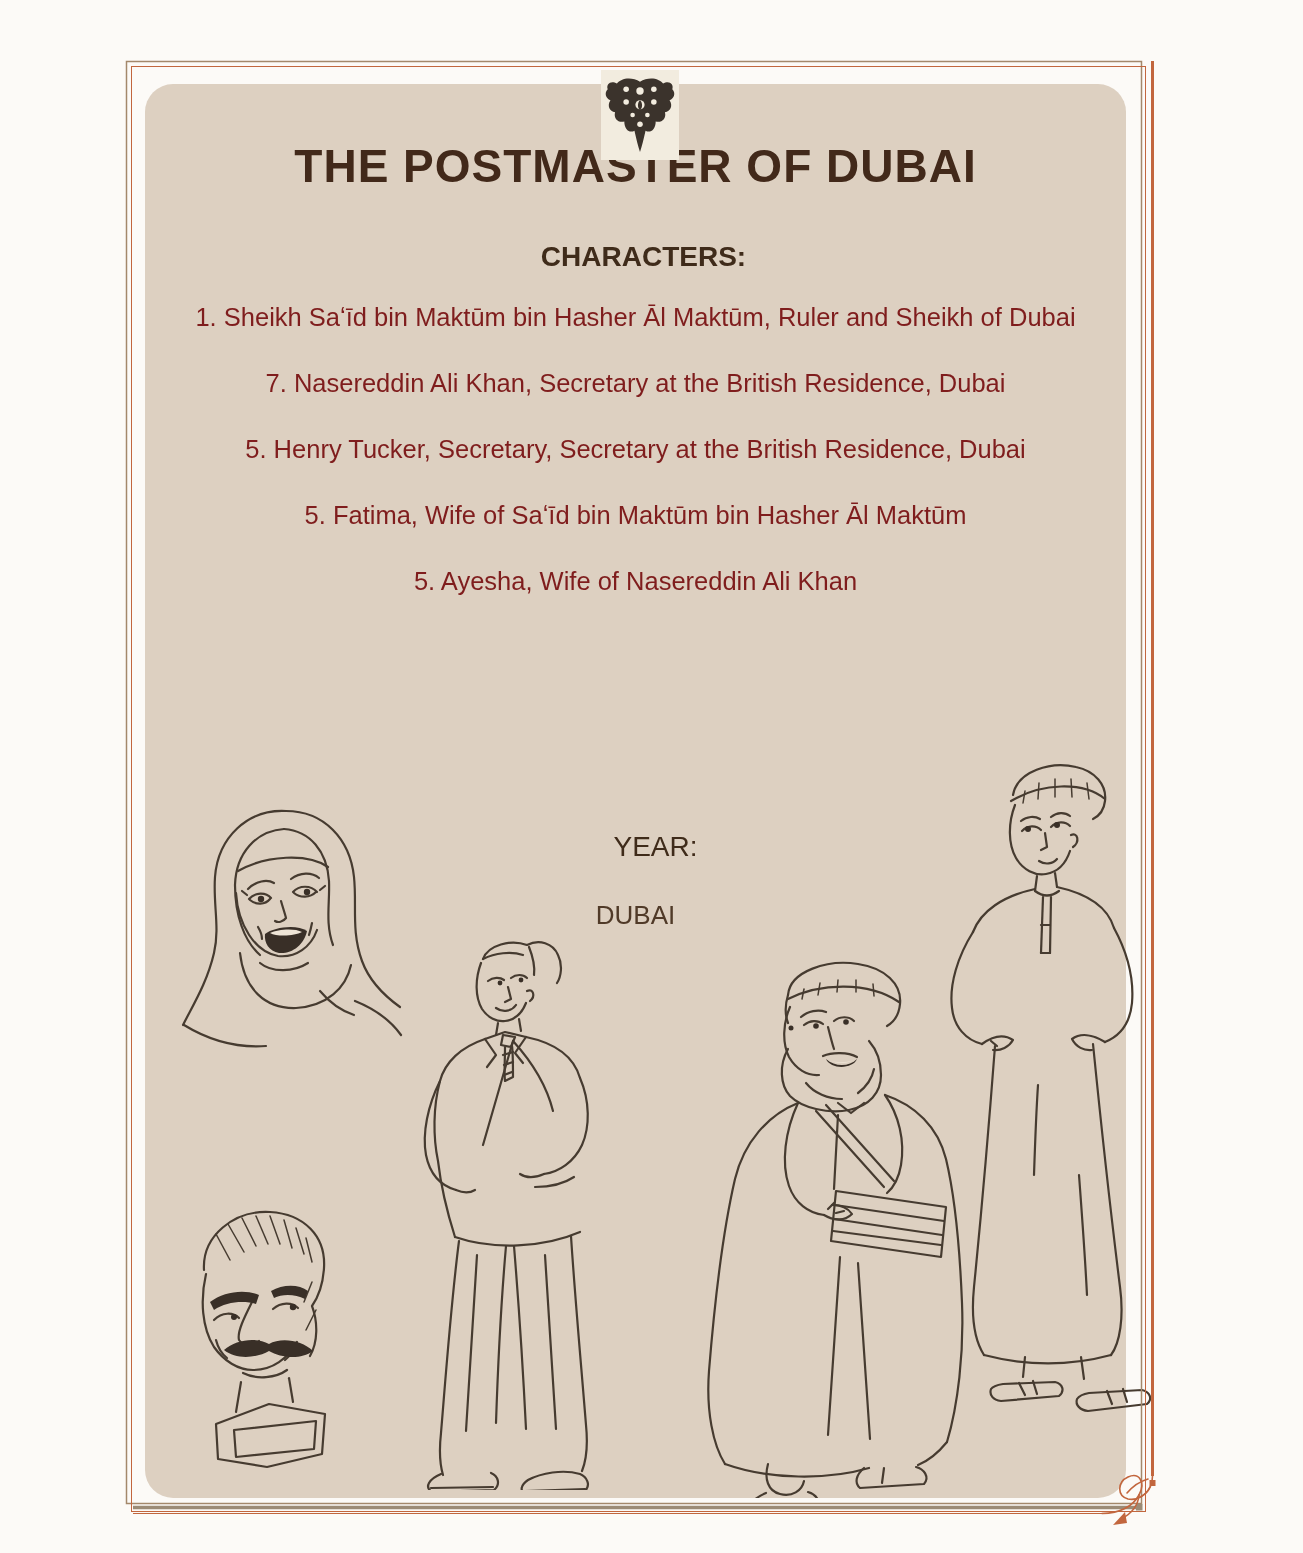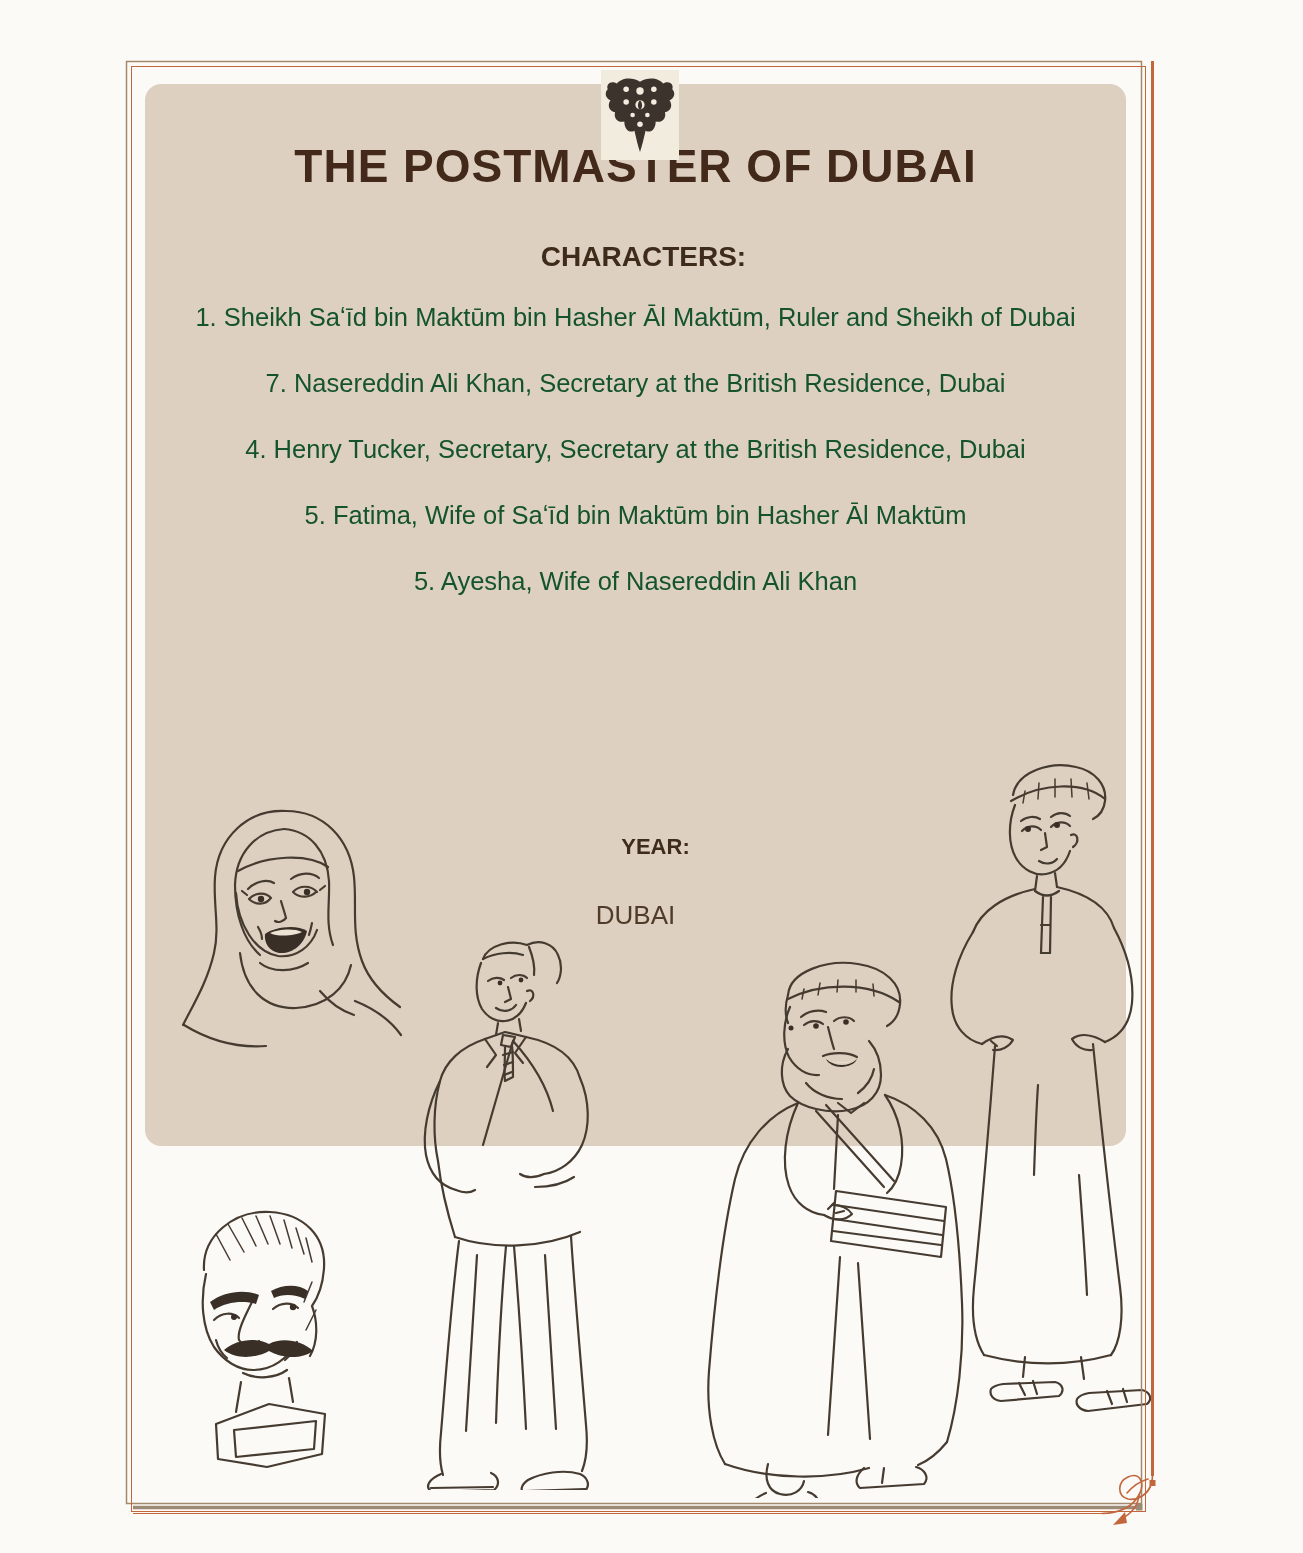--- a/index.html
+++ b/index.html
@@ -3,46 +3,46 @@
 <meta charset="utf-8">
 <style>
   html,body{margin:0;padding:0;}
   body{
     width:1303px;height:1553px;position:relative;overflow:hidden;
     background:#fcfaf7;
     font-family:"Liberation Sans", sans-serif;
   }
   .frame-svg{position:absolute;left:0;top:0;z-index:3;pointer-events:none;}
   .card{
-    position:absolute;left:145px;top:84px;width:981px;height:1062px;
-    background:#ddd0c1;border-radius:16px;z-index:1;
+    position:absolute;left:145px;top:84px;width:981px;height:1414px;
+    background:#ddd0c1;border-radius:28px;z-index:1;
   }
   .ornament-box{
     position:absolute;left:601px;top:70px;width:78px;height:90px;
     background:#f2ecdf;z-index:4;display:flex;align-items:center;justify-content:center;
   }
   .title{
     position:absolute;left:0;top:56px;width:100%;text-align:center;
     font-size:46px;line-height:52px;font-weight:700;letter-spacing:1px;
     color:#42291a;margin:0;
   }
   .characters-heading{
     position:absolute;left:0;top:148px;width:100%;text-align:center;
     font-size:28px;line-height:34px;font-weight:700;color:#3f2b1a;margin:8px;
   }
   .characters-list{
     position:absolute;left:0;top:216px;width:100%;text-align:center;
-    color:#14532d;font-size:25.5px;line-height:34px;
+    color:#7f1d1d;font-size:25.5px;line-height:34px;
   }
   .characters-list .item{white-space:pre-line;margin:0 30px 32px 30px;}
   .year-location{
     position:absolute;left:0;top:746px;width:100%;text-align:center;
     color:#503a28;font-size:26px;line-height:34px;
   }
-  .year-location .label{font-weight:700;font-size:22px;color:#3f2b1a;padding-left:40px;}
+  .year-location .label{font-weight:400;font-size:28px;color:#3f2b1a;padding-left:40px;}
   .yl-gap{height:34px;}
   .sketch-svg{position:absolute;z-index:2;}
   .sk{fill:none;stroke:#463b30;stroke-width:2.2;stroke-linecap:round;stroke-linejoin:round;}
   .sk-thin{fill:none;stroke:#463b30;stroke-width:1.5;stroke-linecap:round;}
   .sk-dark{fill:#392f27;stroke:none;}
   .sk-light{fill:#eee4d6;stroke:none;}
   .fig-woman{left:25px;top:711px;}
   .fig-suit{left:248px;top:851px;}
   .fig-old{left:543px;top:869px;}
   .fig-tall{left:788px;top:671px;}
@@ -87,21 +87,21 @@
 
 <div class="card">
 
   <h1 class="title">THE POSTMASTER OF DUBAI</h1>
 
   <h2 class="characters-heading">CHARACTERS:</h2>
 
   <div class="characters-list">
     <div class="item">1. Sheikh Saʻīd bin Maktūm bin Hasher Āl Maktūm, Ruler and Sheikh of Dubai</div>
     <div class="item">7. Nasereddin Ali Khan, Secretary at the British Residence, Dubai</div>
-    <div class="item">4. Henry Tucker, Secretary, Secretary at the British Residence, Dubai</div>
+    <div class="item">5. Henry Tucker, Secretary, Secretary at the British Residence, Dubai</div>
     <div class="item">5. Fatima, Wife of Saʻīd bin Maktūm bin Hasher Āl Maktūm</div>
     <div class="item">5. Ayesha, Wife of Nasereddin Ali Khan</div>
   </div>
 
   <div class="year-location">
     <div class="label">YEAR:</div>
     <div class="yl-gap"></div>
     <div>DUBAI</div>
   </div>
 

